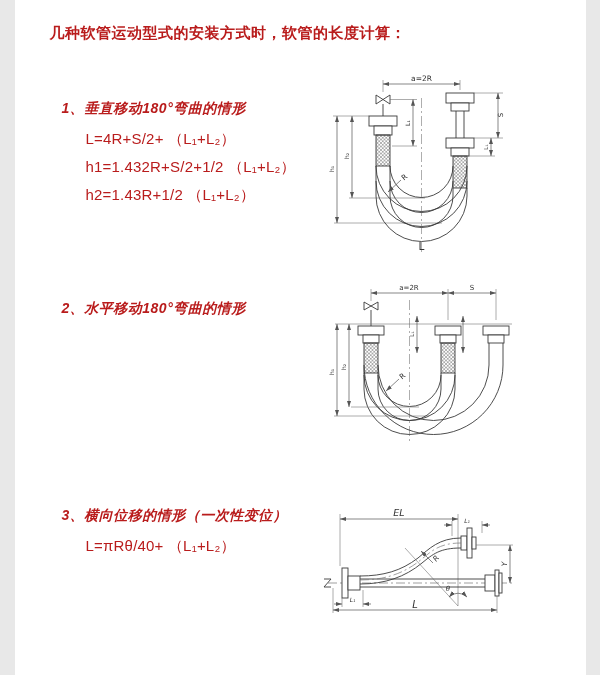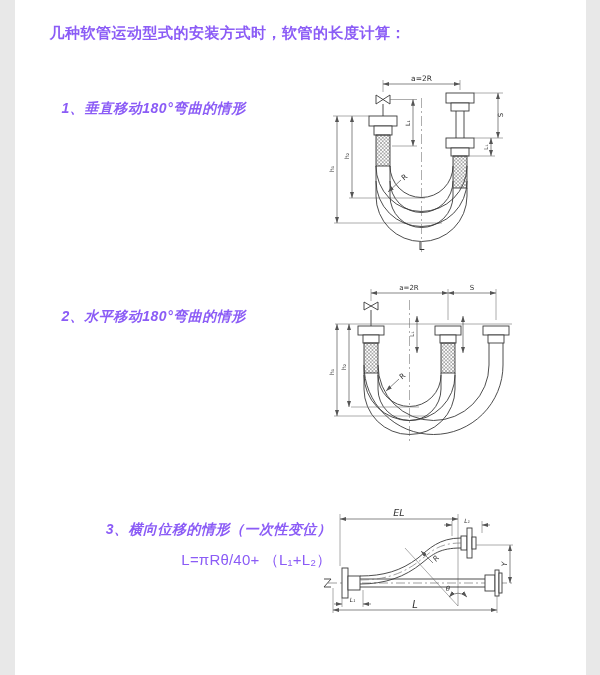--- a/index.html
+++ b/index.html
@@ -1,19 +1,19 @@
 <!DOCTYPE html>
 <html><head>
 <meta charset="utf-8">
 <style>
   html,body{margin:0;padding:0;background:#e8e8e8;}
   .page{
     position:relative;width:571px;height:675px;margin:0 auto;
     background:#ffffff;overflow:hidden;
-    font-family:"Liberation Sans","DejaVu Sans",sans-serif;color:#8b5cf6;
+    font-family:"Liberation Sans","DejaVu Sans",sans-serif;color:#b91c1c;
   }
   .title{
     position:absolute;left:35px;top:24px;font-size:15px;font-weight:600;
     letter-spacing:0.5px;white-space:nowrap;
   }
   .section-text{position:absolute;left:47px;width:270px;}
   .section-heading{font-size:14px;font-weight:600;letter-spacing:0.5px;white-space:nowrap;font-style:italic;}
   .formulas{margin-top:7px;margin-left:24px;}
   .formula{font-size:15px;line-height:28px;white-space:nowrap;letter-spacing:0.2px;}
   .sec3 .formula{line-height:27px;}
@@ -29,20 +29,25 @@
 </style>
 </head>
 <body>
 
 <div class="page">
 
   <div class="title">几种软管运动型式的安装方式时，软管的长度计算：</div>
 
   <div class="section-text" style="top:100px;">
     <div class="section-heading">1、垂直移动180°弯曲的情形</div>
+    <div class="formulas">
+      <div class="formula">L=4R+S/2+ （L₁+L₂）</div>
+      <div class="formula">h1=1.432R+S/2+1/2 （L₁+L₂）</div>
+      <div class="formula">h2=1.43R+1/2 （L₁+L₂）</div>
+    </div>
   </div>
 
   <div class="diagram" style="left:310px;top:66px;">
     <svg width="290" height="192" viewBox="0 0 290 192">
       <defs>
         <marker id="a1" viewBox="0 0 10 6" refX="9" refY="3" markerWidth="10" markerHeight="6" orient="auto-start-reverse">
           <path d="M0,0 L9,3 L0,6 Z" fill="#555"></path>
         </marker>
         <pattern id="hb1" width="3.5" height="3.5" patternUnits="userSpaceOnUse">
           <path d="M0,3.5 L3.5,0 M0,0 L3.5,3.5" stroke="#666" stroke-width="0.5"></path>
@@ -121,21 +126,21 @@
 
       <g>
         <line class="dim" x1="76" y1="114" x2="63" y2="126" marker-end="url(#a1)"></line>
         <text x="81" y="113" font-size="7.5" text-anchor="middle" transform="rotate(-40 81 113)">R</text>
       </g>
 
       <text x="96.5" y="184" font-size="10.5" text-anchor="middle" fill="#222">L</text>
     </svg>
   </div>
 
-  <div class="section-text" style="top:308px;">
+  <div class="section-text" style="top:300px;">
     <div class="section-heading">2、水平移动180°弯曲的情形</div>
     <div class="formulas">
     </div>
   </div>
 
   <div class="diagram" style="left:312px;top:280px;">
     <svg width="286" height="170" viewBox="0 0 286 170">
       <defs>
         <marker id="a2" viewBox="0 0 10 6" refX="9" refY="3" markerWidth="10" markerHeight="6" orient="auto-start-reverse">
           <path d="M0,0 L9,3 L0,6 Z" fill="#555"></path>
@@ -205,21 +210,21 @@
         <text x="19" y="87" font-size="6" text-anchor="middle" transform="rotate(-90 19 87)">h₂</text>
       </g>
 
       <g>
         <line class="dim" x1="72" y1="99" x2="59" y2="111" marker-end="url(#a2)"></line>
         <text x="77" y="98" font-size="7.5" text-anchor="middle" transform="rotate(-40 77 98)">R</text>
       </g>
     </svg>
   </div>
 
-  <div class="section-text sec3" style="top:521px;text-align:right;">
+  <div class="section-text sec3" style="top:507px;">
     <div class="section-heading">3、横向位移的情形（一次性变位）</div>
     <div class="formulas">
       <div class="formula">L=πRθ/40+ （L₁+L₂）</div>
     </div>
   </div>
 
   <div class="diagram" style="left:302px;top:500px;font-style:italic;">
     <svg width="295" height="137" viewBox="0 0 295 137">
       <defs>
         <marker id="a3" viewBox="0 0 10 6" refX="9" refY="3" markerWidth="10" markerHeight="6" orient="auto-start-reverse">

